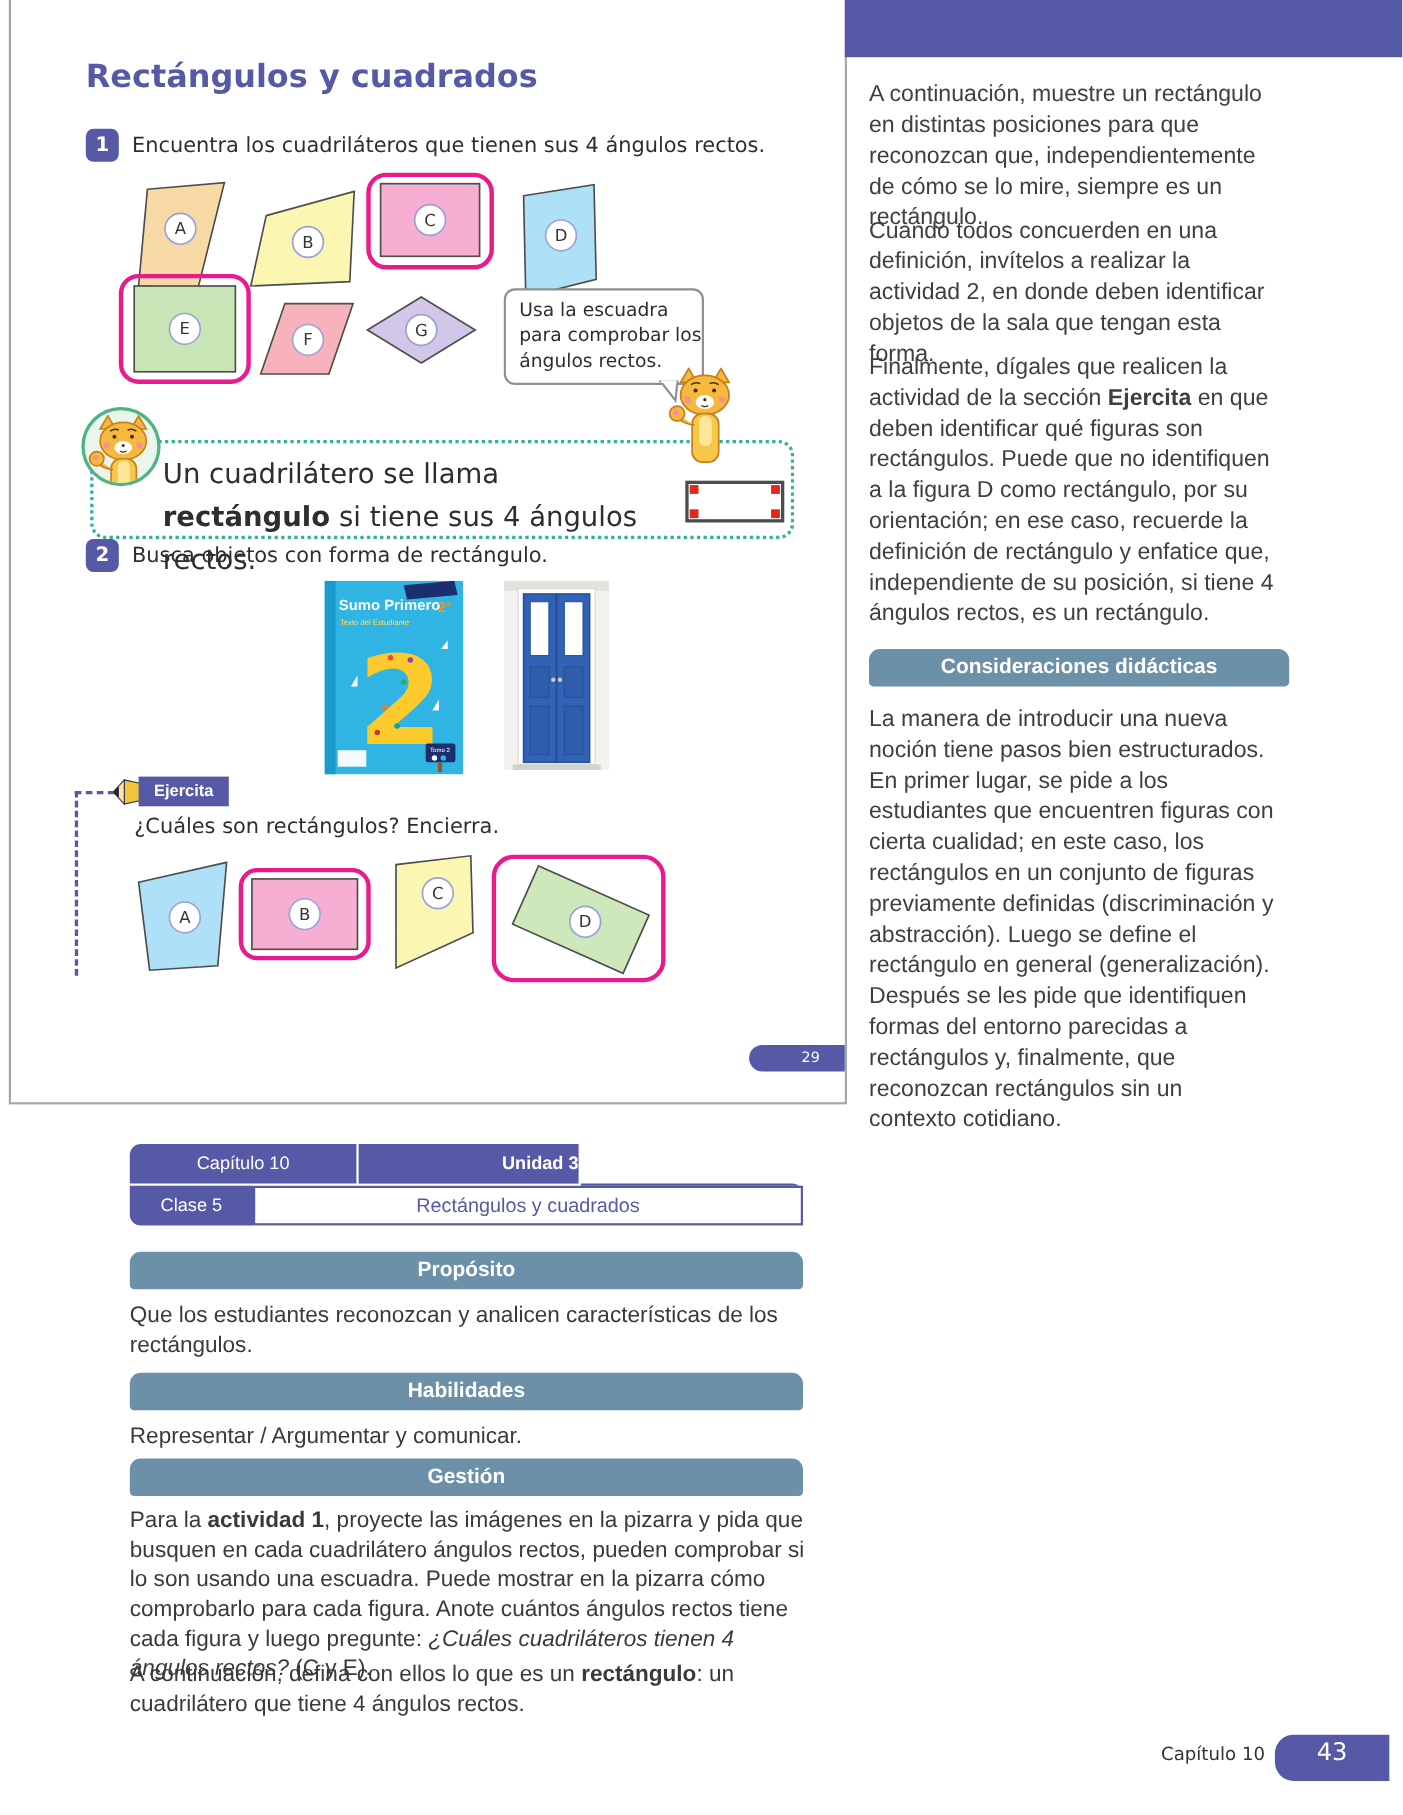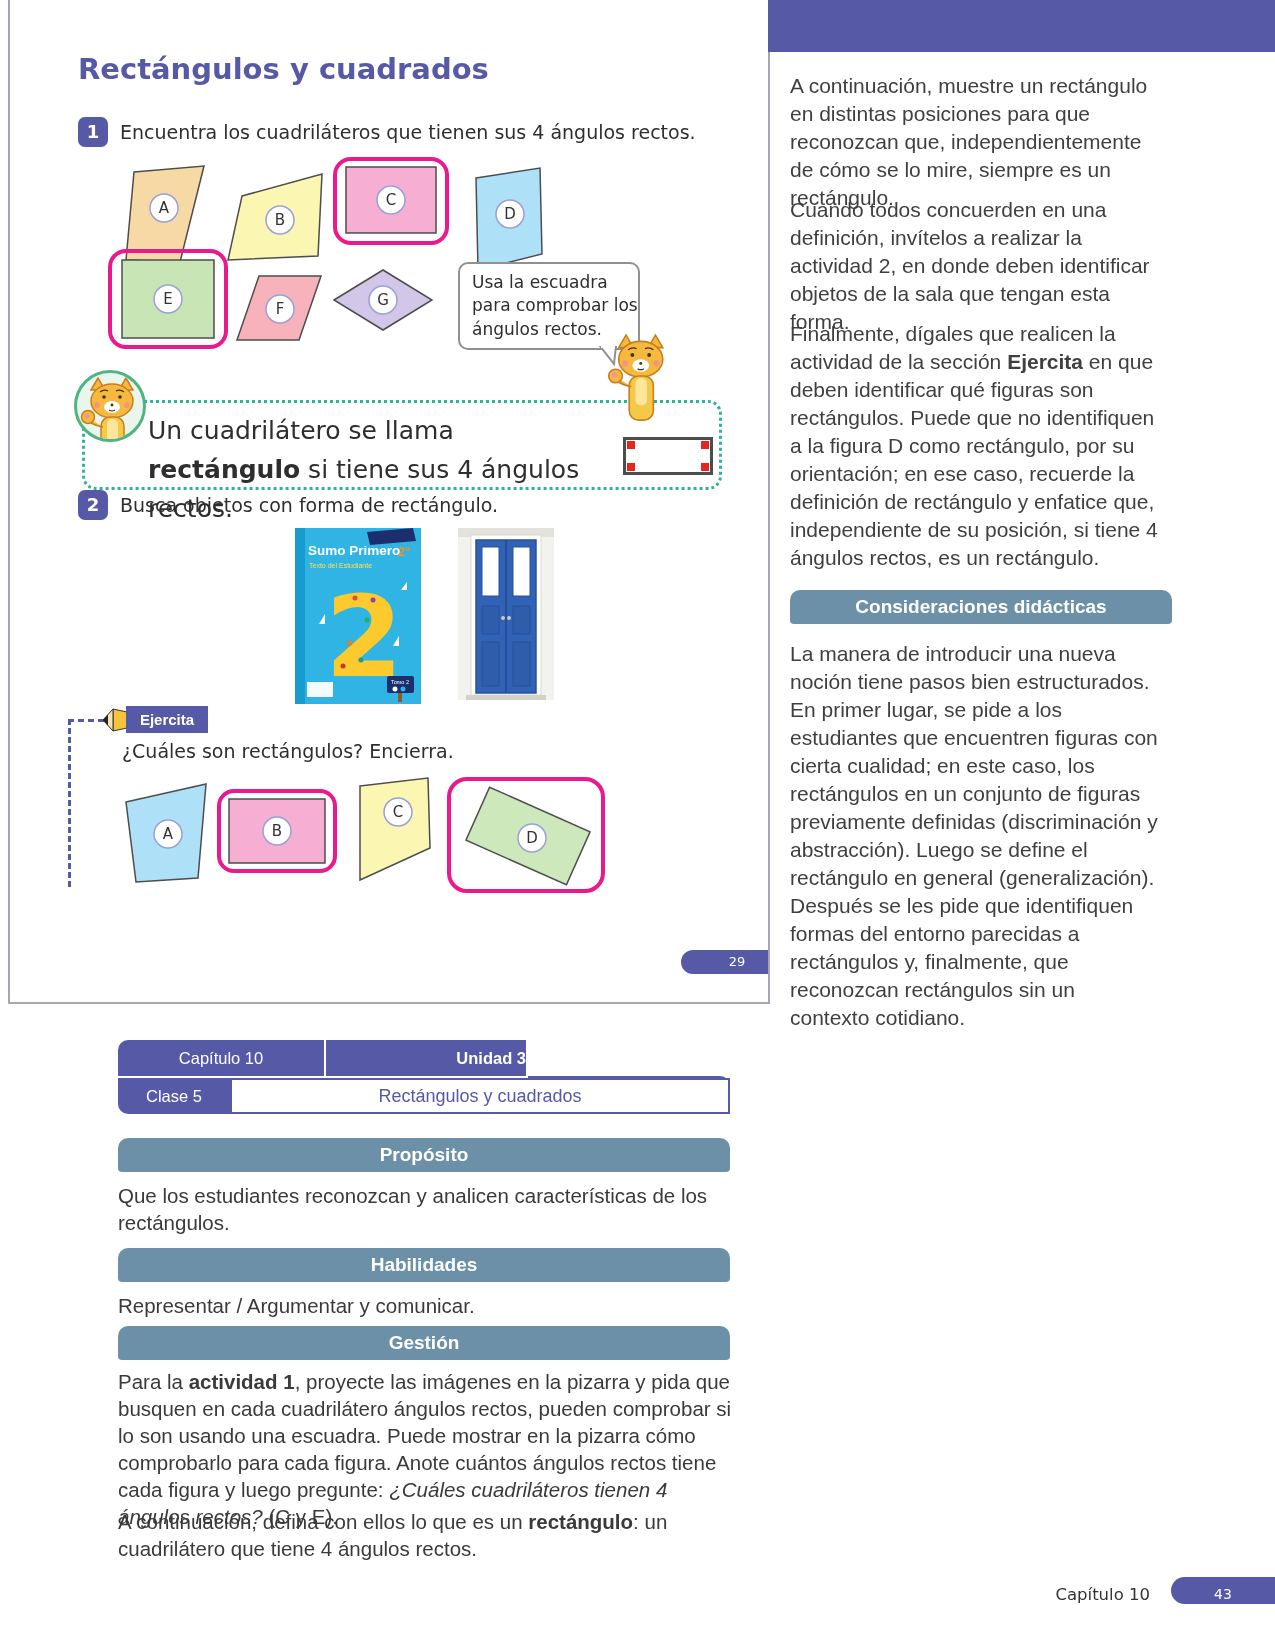--- a/index.html
+++ b/index.html
@@ -47,22 +47,22 @@
   
   .tbl-cell{position:absolute;height:36px;background:#5659a6;color:#fff;font-size:16.5px;
             text-align:center;line-height:36px;}
   #tbl-c2{font-weight:bold;}
   #tbl-title{position:absolute;background:#fff;border:2px solid #5659a6;color:#5659a6;
              font-size:18px;text-align:center;box-sizing:border-box;}
   .sec-banner{left:118px;width:612px;height:34px;line-height:34px;}
   .sec-body{left:118px;width:622px;font-size:20.5px;line-height:27px;color:#3a3a3a;}
   #footer-chapter{left:960px;top:1585px;width:190px;text-align:right;font-size:16.5px;color:#333;
                   font-family:"DejaVu Sans",sans-serif;}
-  #footer-pill{right:0;top:1577px;width:104px;height:27px;background:#5659a6;border-radius:17px 0 0 17px;
-               color:#fff;font-size:14px;text-align:center;line-height:34px;font-family:"DejaVu Sans",sans-serif;}
+  #footer-pill{right:12px;top:1577px;width:104px;height:42px;background:#5659a6;border-radius:17px 0 0 17px;
+               color:#fff;font-size:22px;text-align:center;line-height:34px;font-family:"DejaVu Sans",sans-serif;}
 </style>
 </head>
 <body>
 
 <svg width="0" height="0" style="position:absolute">
   <defs>
     <g id="cat">
       <polygon points="14,13 21,1 28,13" fill="#f6b93f" stroke="#c77f1d" stroke-width="1.5"></polygon>
       <polygon points="42,13 49,1 56,13" fill="#f6b93f" stroke="#c77f1d" stroke-width="1.5"></polygon>
       <ellipse cx="35" cy="24" rx="21" ry="17" fill="#f6b93f" stroke="#c77f1d" stroke-width="1.5"></ellipse>

